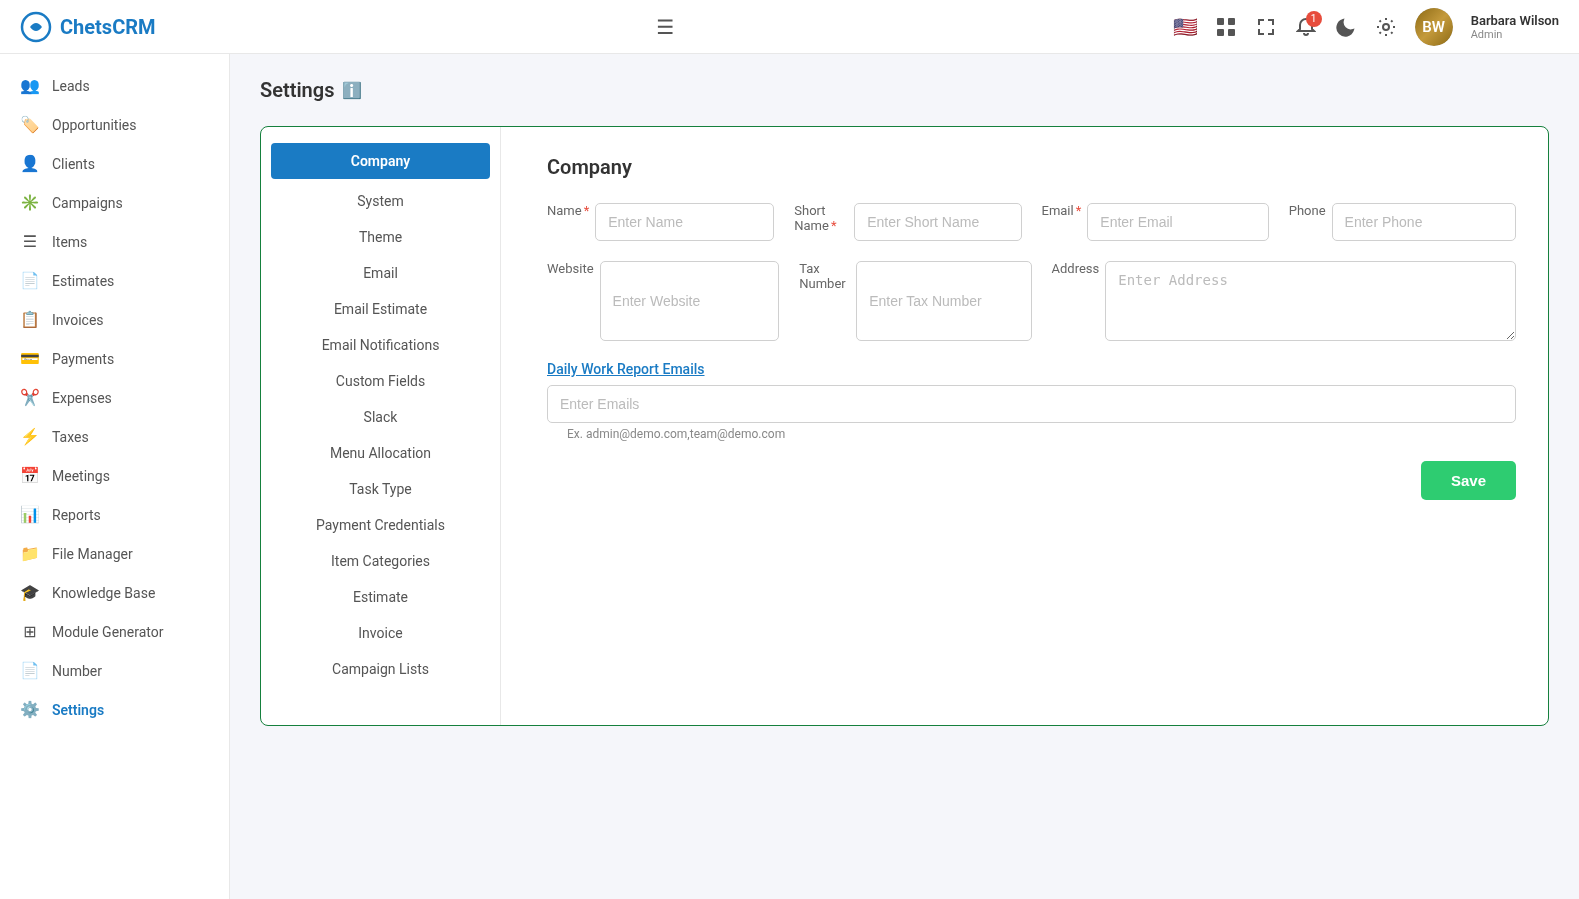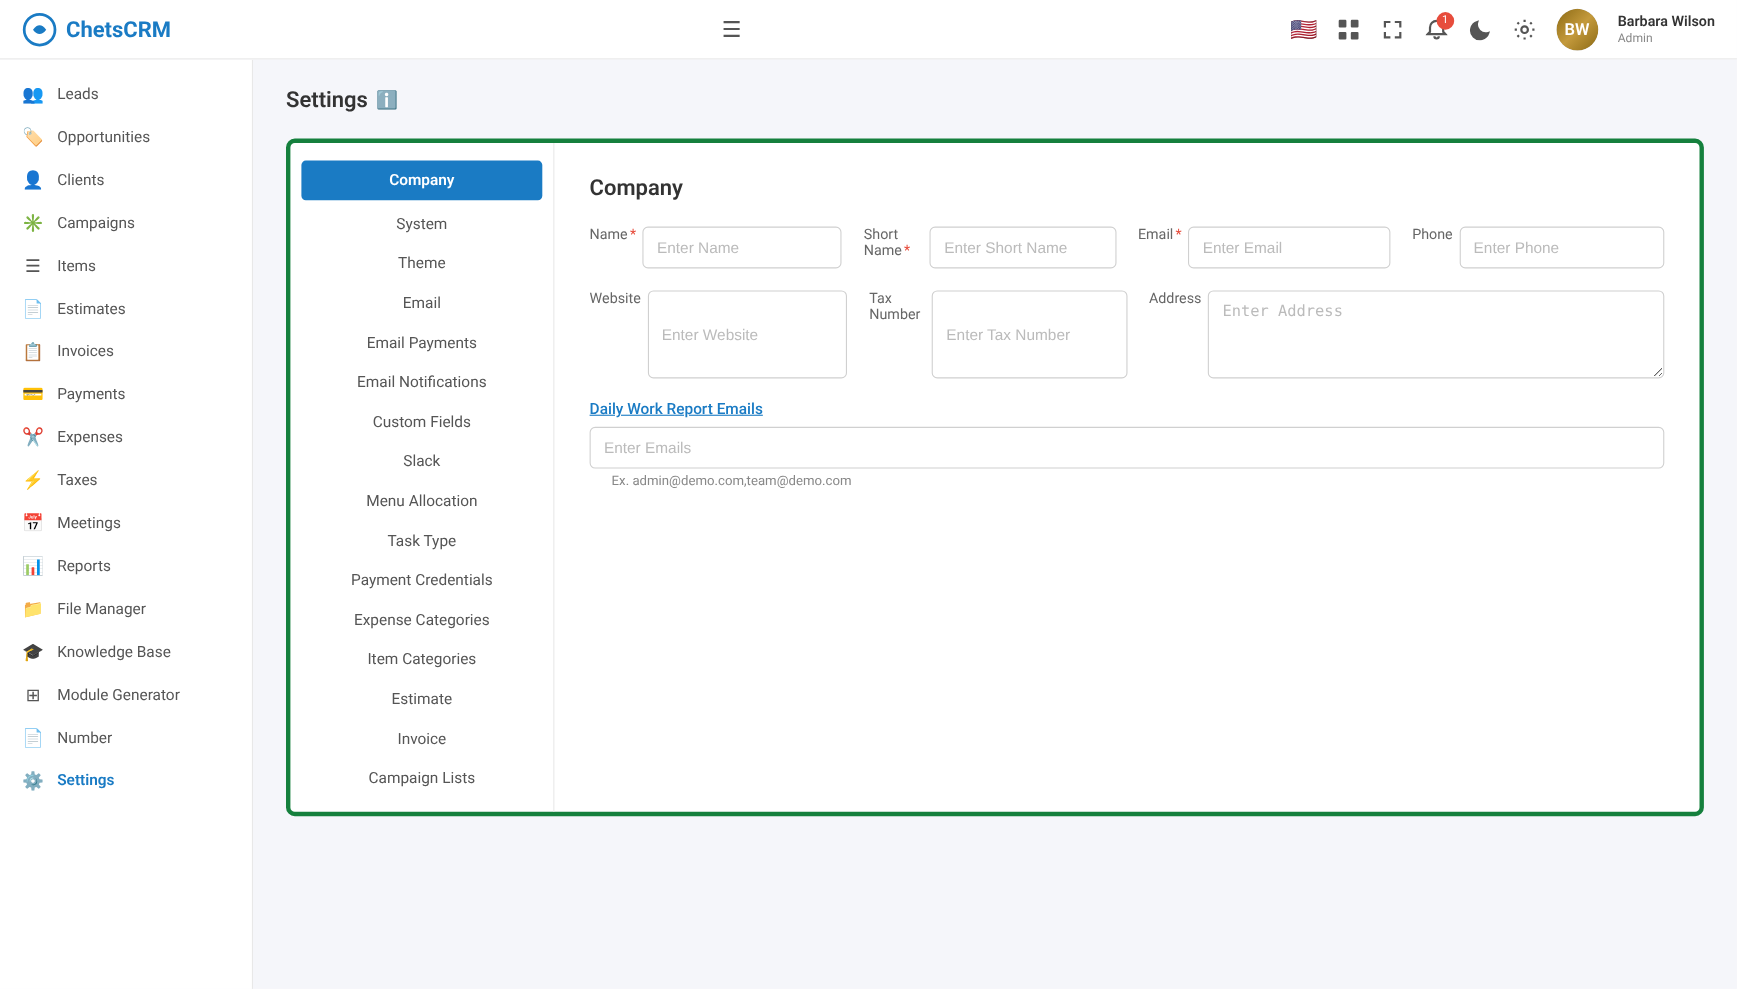--- a/index.html
+++ b/index.html
@@ -43,21 +43,21 @@
 
     
     .main-content { flex: 1; overflow-y: auto; padding: 24px 30px; }
 
     
     .page-title-row { display: flex; align-items: center; gap: 8px; margin-bottom: 24px; }
     .page-title { font-size: 20px; font-weight: 600; color: #333; }
     .info-icon { color: #888; font-size: 16px; cursor: pointer; }
 
     
-    .settings-layout { display: flex; gap: 0; background: #fff; border-radius: 8px; border: 4px solid #15803d; min-height: 600px; }
+    .settings-layout { display: flex; gap: 14px; background: #fff; border-radius: 8px; border: 1px solid #15803d; min-height: 600px; }
 
     
     .settings-sidebar { width: 240px; border-right: 1px solid #e8e8e8; padding: 12px 0; }
     .settings-sidebar-item {
       display: block; padding: 10px 20px; font-size: 14px; color: #555;
       cursor: pointer; text-align: center; transition: background 0.15s;
     }
     .settings-sidebar-item.active {
       background: #1a7bc4; color: #fff; font-weight: 600;
       border-radius: 4px; margin: 4px 10px; padding: 10px 10px;
@@ -248,28 +248,27 @@
       <span class="info-icon">ℹ️</span>
     </div>
 
     <div class="settings-layout">
 
       <div class="settings-sidebar">
       <div class="settings-sidebar-item active">Company</div>
           <div class="settings-sidebar-item">System</div>
           <div class="settings-sidebar-item">Theme</div>
           <div class="settings-sidebar-item">Email</div>
-          <div class="settings-sidebar-item">Email Payments</div>
+          <div class="settings-sidebar-item">Email Estimate</div>
           <div class="settings-sidebar-item">Email Notifications</div>
           <div class="settings-sidebar-item">Custom Fields</div>
           <div class="settings-sidebar-item">Slack</div>
           <div class="settings-sidebar-item">Menu Allocation</div>
           <div class="settings-sidebar-item">Task Type</div>
           <div class="settings-sidebar-item">Payment Credentials</div>
-          <div class="settings-sidebar-item">Expense Categories</div>
           <div class="settings-sidebar-item">Item Categories</div>
           <div class="settings-sidebar-item">Estimate</div>
           <div class="settings-sidebar-item">Invoice</div>
           <div class="settings-sidebar-item">Campaign Lists</div>
         </div>
 
       <div class="settings-content">
         <div class="section-title">Company</div>
 
         <div class="form-row">
@@ -311,16 +310,19 @@
             <textarea class="form-textarea" placeholder="Enter Address" style=""></textarea>
           </div>
         </div>
 
         <div style="margin-bottom:20px;">
           <div class="section-label">Daily Work Report Emails</div>
           <input class="emails-input" type="text" placeholder="Enter Emails" style="">
           <div class="emails-hint">Ex. admin@demo.com,team@demo.com</div>
         </div>
 
+        <div class="save-row">
+          <button class="save-btn">Save</button>
+        </div>
       </div>
     </div>
   </main>
 </div>
 
 </body></html>

